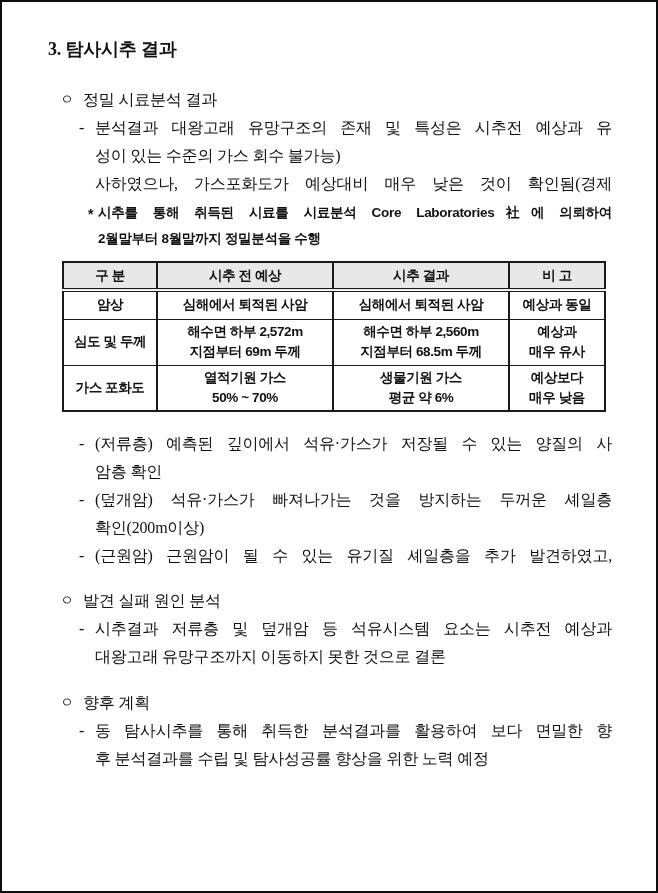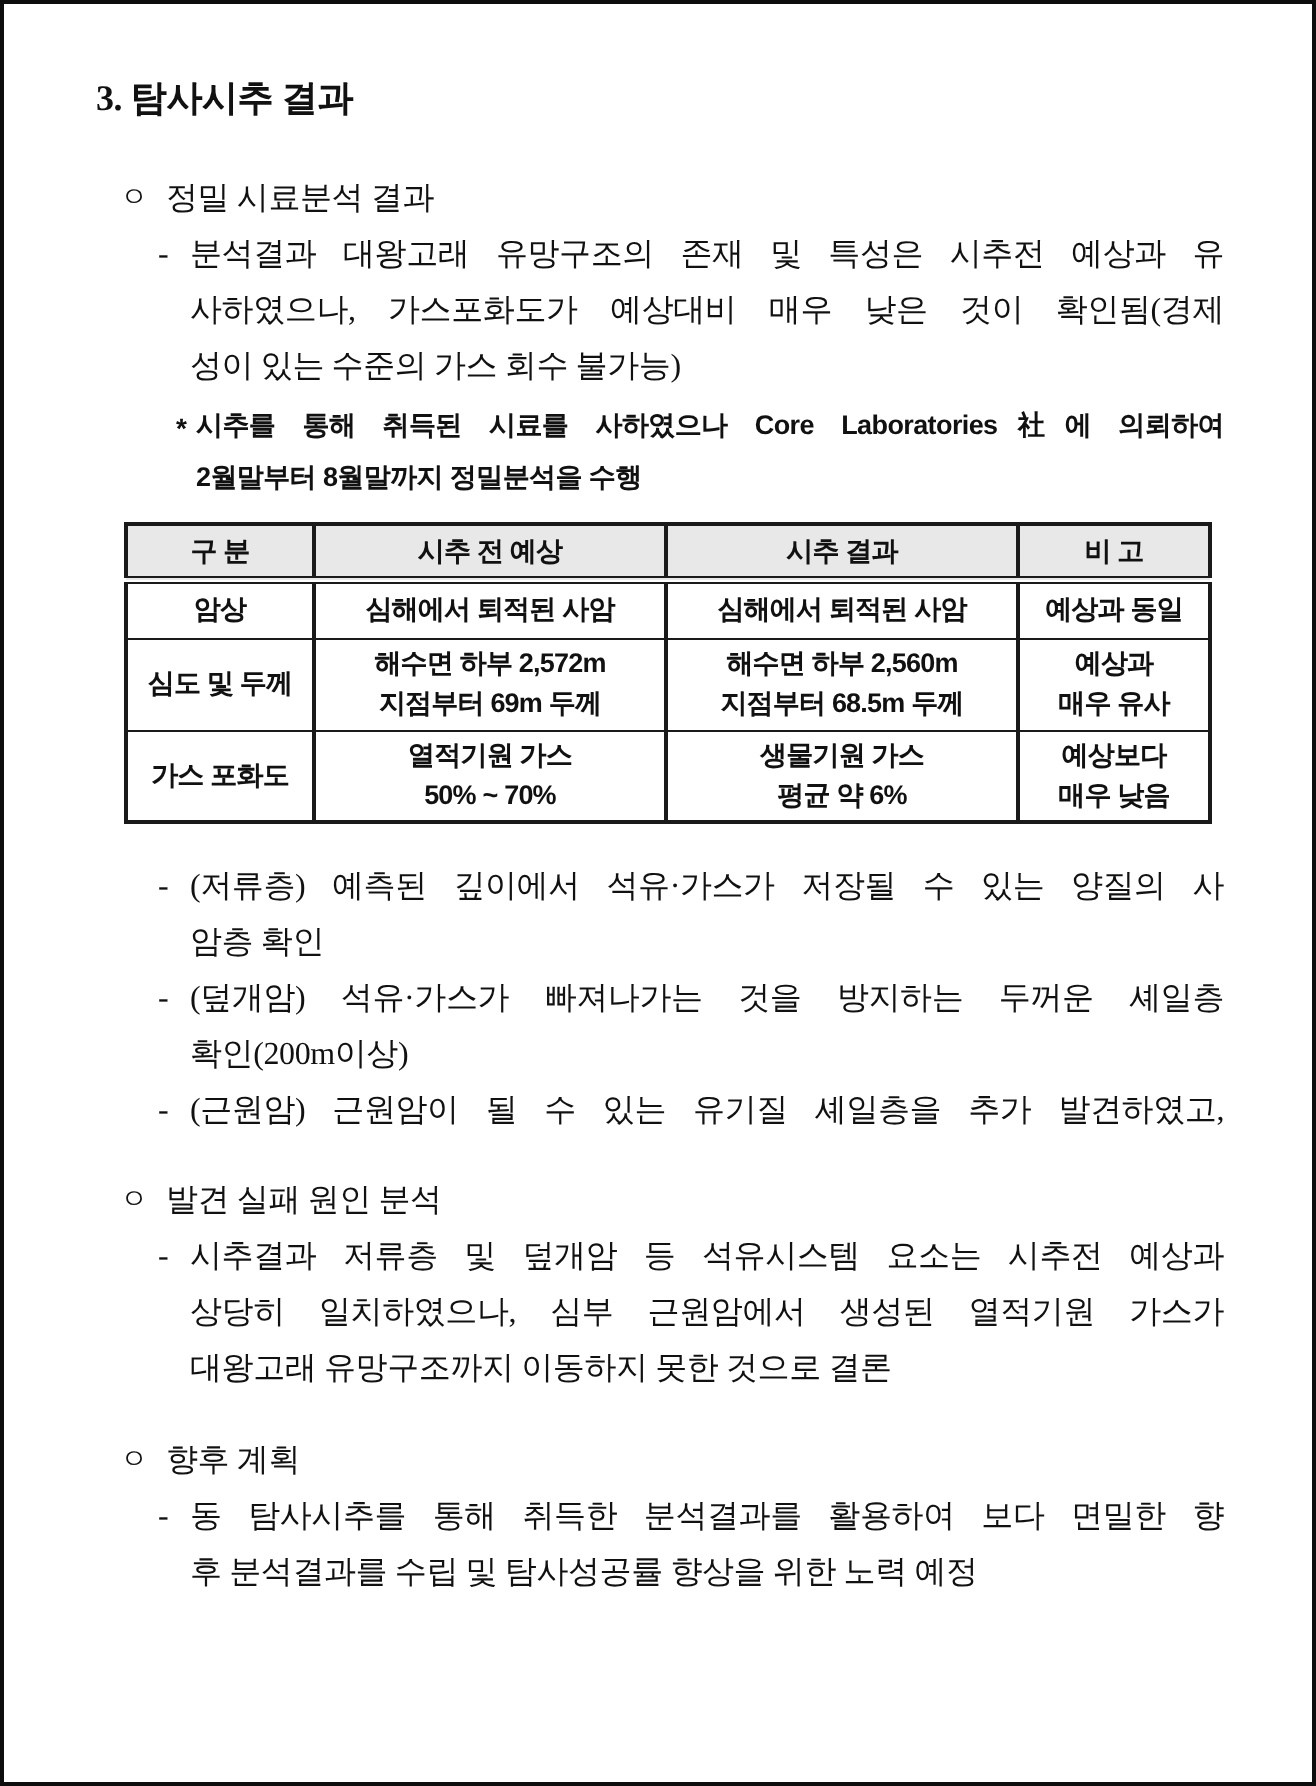--- a/index.html
+++ b/index.html
@@ -119,29 +119,29 @@
 
   <div class="sec-head">
     <span class="marker">ㅇ</span>
     <span>정밀 시료분석 결과</span>
   </div>
 
   <div class="bullet">
     <span class="marker">-</span>
     <div>
         <div class="ln just">분석결과 대왕고래 유망구조의 존재 및 특성은 시추전 예상과 유</div>
+        <div class="ln">성이 있는 수준의 가스 회수 불가능)</div>
         <div class="ln just">사하였으나, 가스포화도가 예상대비 매우 낮은 것이 확인됨(경제</div>
-        <div class="ln">성이 있는 수준의 가스 회수 불가능)</div>
       </div>
   </div>
 
   <div class="note">
     <span class="marker">*</span>
     <div>
-        <div class="ln just">시추를 통해 취득된 시료를 사하였으나 Core Laboratories社에 의뢰하여</div>
+        <div class="ln just">시추를 통해 취득된 시료를 시료분석 Core Laboratories社에 의뢰하여</div>
         <div class="ln">2월말부터 8월말까지 정밀분석을 수행</div>
       </div>
   </div>
 
   <table class="ktable">
     <colgroup>
       <col style="width:94px">
         <col style="width:176px">
         <col style="width:176px">
         <col style="width:96px">
@@ -206,21 +206,20 @@
   <div class="gap-s"></div>
 
   <div class="sec-head">
     <span class="marker">ㅇ</span>
     <span>발견 실패 원인 분석</span>
   </div>
   <div class="bullet">
     <span class="marker">-</span>
     <div>
         <div class="ln just">시추결과 저류층 및 덮개암 등 석유시스템 요소는 시추전 예상과</div>
-        <div class="ln just">상당히 일치하였으나, 심부 근원암에서 생성된 열적기원 가스가</div>
         <div class="ln">대왕고래 유망구조까지 이동하지 못한 것으로 결론</div>
       </div>
   </div>
 
   <div class="gap-m"></div>
 
   <div class="sec-head">
     <span class="marker">ㅇ</span>
     <span>향후 계획</span>
   </div>

